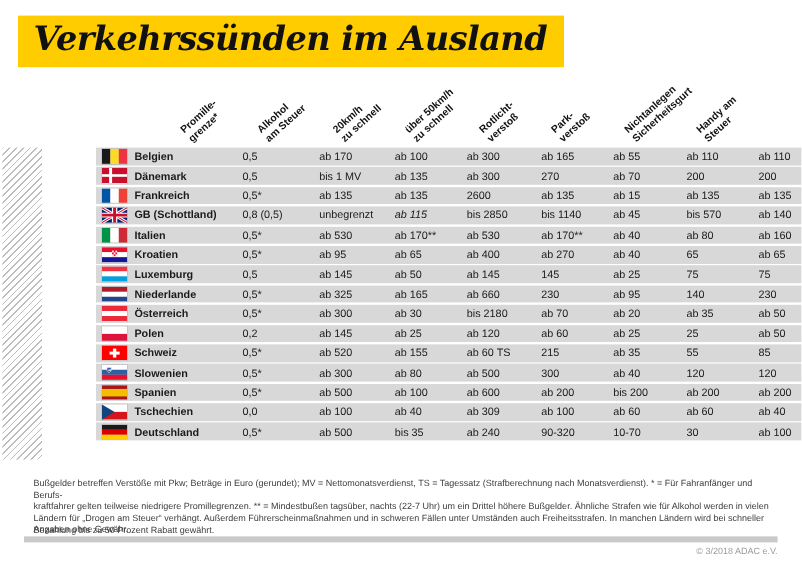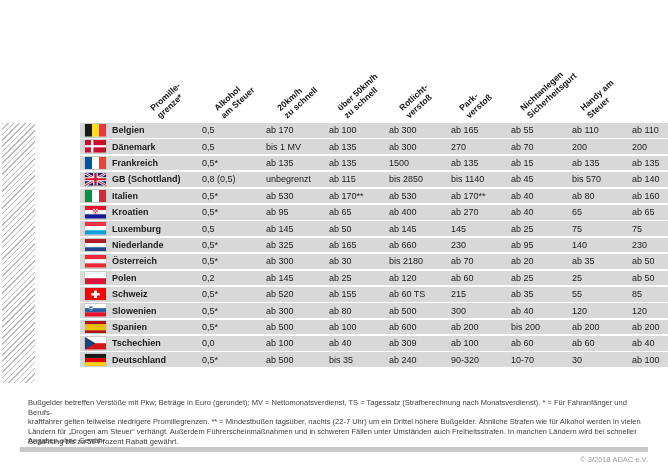--- a/index.html
+++ b/index.html
@@ -23,20 +23,23 @@
   .footnote{position:absolute;left:28px;top:398px;width:624px;font-size:7.5px;line-height:9.7px;
             color:#3d3d3d;white-space:pre-line;}
   .disclaimer{position:absolute;left:28px;top:436px;font-size:7.5px;color:#3d3d3d;}
   .bottom-bar{position:absolute;left:20px;top:447px;width:628px;height:5px;background:#c9c9c9;}
   .copyright{position:absolute;right:20px;top:455px;font-size:7.5px;color:#9a9a9a;}
 </style>
 </head>
 <body>
 
 <div class="page">
+  <div class="title-box">
+    <h1>Verkehrssünden im Ausland</h1>
+  </div>
 
   <div class="headers" id="headers">
       <div class="hdr" style="left: 162px; top: 101px;">Promille-
 grenze*</div>
       <div class="hdr" style="left: 226px; top: 101px;">Alkohol
 am Steuer</div>
       <div class="hdr" style="left: 289px; top: 101px;">20km/h
 zu schnell</div>
       <div class="hdr" style="left: 349px; top: 101px;">über 50km/h
 zu schnell</div>
@@ -94,40 +97,40 @@
           <svg class="flag" viewBox="0 0 60 40" preserveAspectRatio="none">
             <rect width="20" height="40" fill="#0055A4"></rect>
             <rect x="20" width="20" height="40" fill="#fff"></rect>
             <rect x="40" width="20" height="40" fill="#EF4135"></rect>
           </svg>
         </div>
         <div class="name">Frankreich</div>
         <div class="cell" style="width: 64px;">0,5*</div>
         <div class="cell" style="width: 63px;">ab 135</div>
         <div class="cell" style="width: 60px;">ab 135</div>
-        <div class="cell" style="width: 62px;">1500</div>
+        <div class="cell" style="width: 62px;">2600</div>
         <div class="cell" style="width: 60px;">ab 135</div>
         <div class="cell" style="width: 61px;">ab 15</div>
         <div class="cell" style="width: 60px;">ab 135</div>
         <div class="cell" style="width: 47px;">ab 135</div>
       </div>
       <div class="row">
         <div class="flagcell">
           <svg class="flag" viewBox="0 0 60 40" preserveAspectRatio="none">
             <rect width="60" height="40" fill="#012169"></rect>
             <path d="M0 0L60 40M60 0L0 40" stroke="#fff" stroke-width="8"></path>
             <path d="M0 0L60 40M60 0L0 40" stroke="#C8102E" stroke-width="3"></path>
             <path d="M30 0V40M0 20H60" stroke="#fff" stroke-width="13"></path>
             <path d="M30 0V40M0 20H60" stroke="#C8102E" stroke-width="7"></path>
           </svg>
         </div>
         <div class="name">GB (Schottland)</div>
         <div class="cell" style="width: 64px;">0,8 (0,5)</div>
         <div class="cell" style="width: 63px;">unbegrenzt</div>
-        <div class="cell" style="width: 60px;">ab 115</div>
+        <div class="cell" style="width: 60px; font-style: italic;">ab 115</div>
         <div class="cell" style="width: 62px;">bis 2850</div>
         <div class="cell" style="width: 60px;">bis 1140</div>
         <div class="cell" style="width: 61px;">ab 45</div>
         <div class="cell" style="width: 60px;">bis 570</div>
         <div class="cell" style="width: 47px;">ab 140</div>
       </div>
       <div class="row">
         <div class="flagcell">
           <svg class="flag" viewBox="0 0 60 40" preserveAspectRatio="none">
             <rect width="20" height="40" fill="#009246"></rect>

